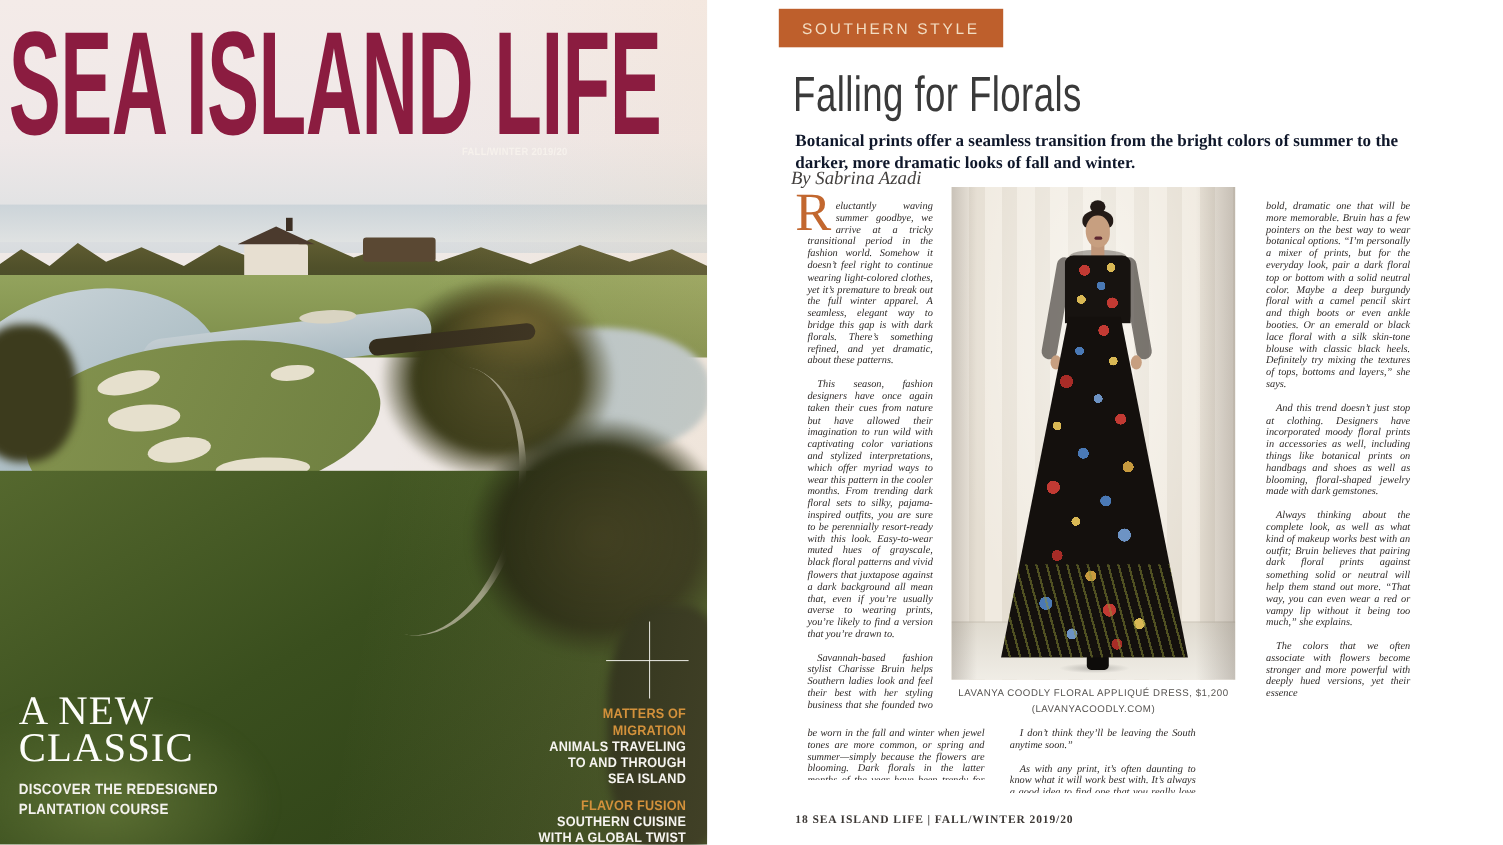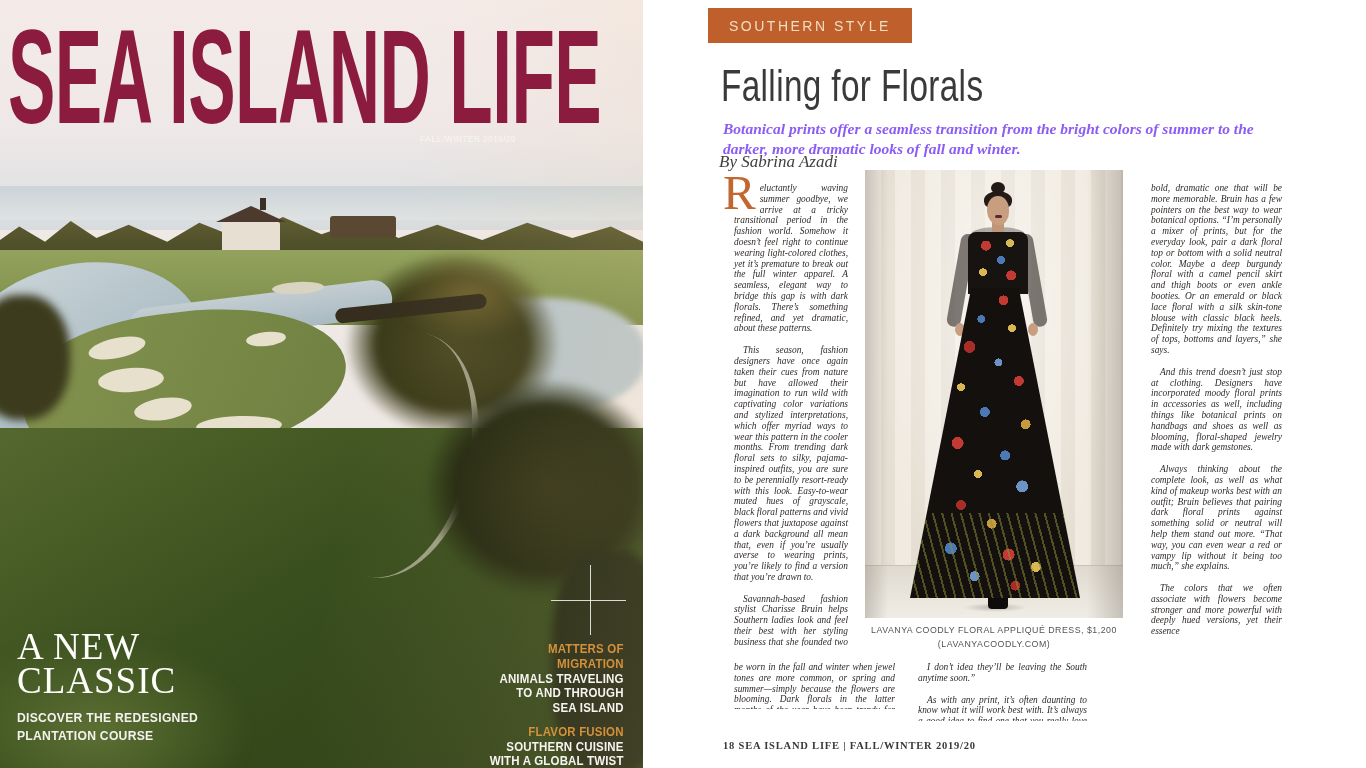--- a/index.html
+++ b/index.html
@@ -60,21 +60,21 @@
     font-weight:700;font-size:12.5px;line-height:1.18;letter-spacing:.2px;transform:scaleX(.92);transform-origin:right top;}
   .teasers .thead{color:#d3913b;}
   .teasers .tbody{color:#f6f4f0;margin-bottom:9px;}
   
   #page{position:absolute;left:643px;top:0;width:723px;height:768px;background:#fff;}
   #page .abs{position:absolute;}
   .tag{left:65px;top:8px;background:#be5f2c;color:#f2ddc2;font-family:"Liberation Sans",sans-serif;
     font-size:14px;font-weight:400;letter-spacing:2.5px;padding:10px 21px 9px;}
   .headline{left:78px;top:60px;margin:0;font-family:"Liberation Sans",sans-serif;font-weight:400;
     font-size:45px;color:#3a3a3a;white-space:nowrap;transform:scaleX(.74);transform-origin:left top;letter-spacing:.5px;}
-  .deck{left:80px;top:119px;width:560px;font-size:15.5px;font-weight:700;color:#8b5cf6;line-height:1.26;font-style:italic;}
+  .deck{left:80px;top:119px;width:560px;font-size:15.5px;font-weight:700;color:#0f172a;line-height:1.26;}
   .byline{left:76px;top:152px;font-style:italic;font-size:17px;color:#43403e;}
   .coltext{font-size:9.4px;line-height:10.8px;color:#2e2a28;text-align:justify;overflow:hidden;}
   .coltext p{margin:11px;text-indent:9px;font-style:italic;}
   .coltext p.first{text-indent:0;}
   .col1{left:80px;top:172px;width:136px;height:474px;}
   .col3{left:497px;top:172px;width:153px;height:496px;}
   .botL{left:80px;top:651px;width:183px;height:58px;}
   .botM{left:264px;top:651px;width:191px;height:70px;}
   .botR{left:452px;top:669px;width:198px;height:60px;}
   .dropcap{float:left;font-family:"Liberation Serif",serif;font-weight:400;font-size:49px;line-height:40px;
@@ -240,19 +240,19 @@
       <p>The colors that we often associate with flowers become stronger and more powerful with deeply hued versions, yet their essence</p>
     </div>
 
     <div class="abs caption pre">LAVANYA COODLY FLORAL APPLIQUÉ DRESS, $1,200
 (LAVANYACOODLY.COM)</div>
 
     <div class="abs coltext botL">
       <p class="first">be worn in the fall and winter when jewel tones are more common, or spring and summer—simply because the flowers are blooming. Dark florals in the latter months of the year have been trendy for the last few years.</p>
     </div>
     <div class="abs coltext botM">
-      <p>I don’t idea they’ll be leaving the South anytime soon.”</p>
+      <p>I don’t think they’ll be leaving the South anytime soon.”</p>
       <p>As with any print, it’s often daunting to know what it will work best with. It’s always a good idea to find one that you really love—whether it’s a subtle smaller pattern or a</p>
     </div>
 
     <div class="abs pagefooter">18 SEA ISLAND LIFE  |  FALL/WINTER 2019/20</div>
   </section>
 </div>
 
 </body></html>

